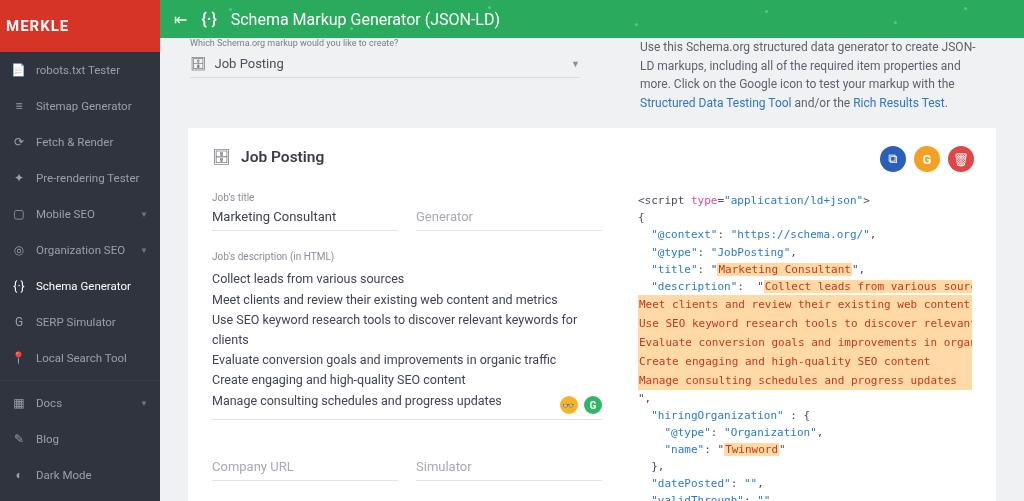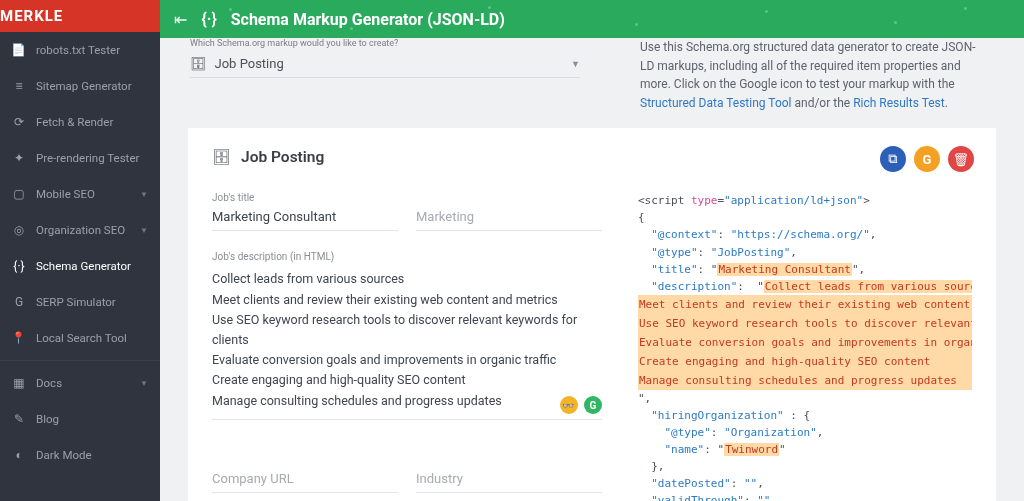--- a/index.html
+++ b/index.html
@@ -2,35 +2,35 @@
 <html><head>
 <meta charset="utf-8">
 <style>
 * { margin: 0; padding: 0; box-sizing: border-box; }
 body { font-family: -apple-system, BlinkMacSystemFont, "Segoe UI", Roboto, Arial, sans-serif; background: #f0f1f3; overflow: hidden; width: 1024px; height: 501px; }
 
 .app { display: flex; height: 501px; }
 
 
 .sidebar { width: 160px; background: #2f343e; color: #9aa0aa; display: flex; flex-direction: column; font-size: 11.5px; }
-.logo { background: #d53427; height: 32px; display: flex; align-items: center; padding: 0 0; color: #fff; font-weight: 700; letter-spacing: 1px; font-size: 15px; }
+.logo { background: #d53427; height: 52px; display: flex; align-items: center; padding: 0 6px; color: #fff; font-weight: 700; letter-spacing: 1px; font-size: 15px; }
 .sidebar-list { flex: 1; overflow-y: auto; }
 .sidebar-item { display: flex; align-items: center; padding: 11px 12px; cursor: pointer; gap: 10px; }
 .sidebar-item.active { color: #fff; }
 .sidebar-item .ic { width: 14px; height: 14px; display: inline-flex; align-items: center; justify-content: center; font-size: 12px; flex: 0 0 14px; }
 .sidebar-item .lbl { flex: 1; white-space: nowrap; overflow: hidden; text-overflow: ellipsis; }
 .sidebar-item .chev { font-size: 8px; opacity: .6; }
 .sidebar-sep { height: 1px; background: #3a404b; margin: 4px 0; }
 
 
 .main { flex: 1; display: flex; flex-direction: column; min-width: 0; }
 .header { height: 38px; background: #2aaa5c; color: #fff; display: flex; align-items: center; padding: 0 14px; gap: 14px; font-size: 16px; position: relative; }
 .header .collapse { font-size: 16px; opacity: .9; cursor: pointer; }
 .header .braces { font-size: 16px; font-weight: 600; }
-.header .title { font-weight: 700; }
+.header .title { font-weight: 400; }
 .dots { position: absolute; inset: 0; pointer-events: none; }
 .dots span { position: absolute; width: 3px; height: 3px; background: #6fd29a; border-radius: 50%; opacity: .7; }
 
 
 .content { flex: 1; overflow-y: auto; padding: 0 0 10px 0; }
 .intro-row { display: flex; gap: 60px; padding: 0 43px 16px 30px; align-items: flex-start; }
 .select-wrap { width: 390px; }
 .select-label { font-size: 9px; color: #7a7d87; margin-bottom: 2px; white-space: nowrap; overflow: hidden; }
 .select { border-bottom: 1px solid #d9dbe0; display: flex; align-items: center; padding: 6px 0; font-size: 13px; color: #4b4f58; gap: 8px; cursor: pointer; }
 .select .brief { font-size: 13px; }
@@ -189,25 +189,25 @@
         <div class="card-body">
 
           <div class="form-col">
             <div class="field-row">
               <div class="field">
                 <div class="field-label">Job's title</div>
                 <div class="field-value">Marketing Consultant</div>
               </div>
               <div class="field">
                 <div class="field-label">&nbsp;</div>
-                <div class="field-value ph">Marketing</div>
+                <div class="field-value ph">Generator</div>
               </div>
             </div>
 
-            <div class="field desc-box" style="margin-bottom:34px">
+            <div class="field desc-box" style="margin-bottom:22px">
               <div class="field-label">Job's description (in HTML)</div>
               <div class="desc-lines" id="desc-lines">
                   <div>Collect leads from various sources</div>
                   <div>Meet clients and review their existing web content and metrics</div>
                   <div>Use SEO keyword research tools to discover relevant keywords for clients</div>
                   <div>Evaluate conversion goals and improvements in organic traffic</div>
                   <div>Create engaging and high-quality SEO content</div>
                   <div>Manage consulting schedules and progress updates</div>
                 </div>
               <div class="desc-badges">
@@ -216,21 +216,21 @@
               </div>
             </div>
 
             <div class="field-row">
               <div class="field">
                 <div class="field-label">&nbsp;</div>
                 <div class="field-value ph">Company URL</div>
               </div>
               <div class="field">
                 <div class="field-label">&nbsp;</div>
-                <div class="field-value ph">Industry</div>
+                <div class="field-value ph">Simulator</div>
               </div>
             </div>
           </div>
 
           <div class="code-col">
             <div class="code" id="code-block">&lt;script <span class="t-attr">type</span>=<span class="t-val">"application/ld+json"</span>&gt;
 {
   <span class="key">"@context"</span>: <span class="str">"https://schema.org/"</span>,
   <span class="key">"@type"</span>: <span class="str">"JobPosting"</span>,
   <span class="key">"title"</span>: "<span class="hl">Marketing Consultant</span>",

